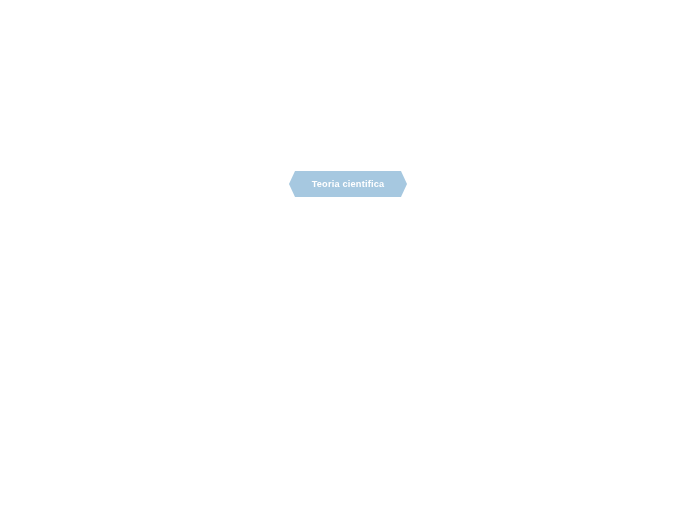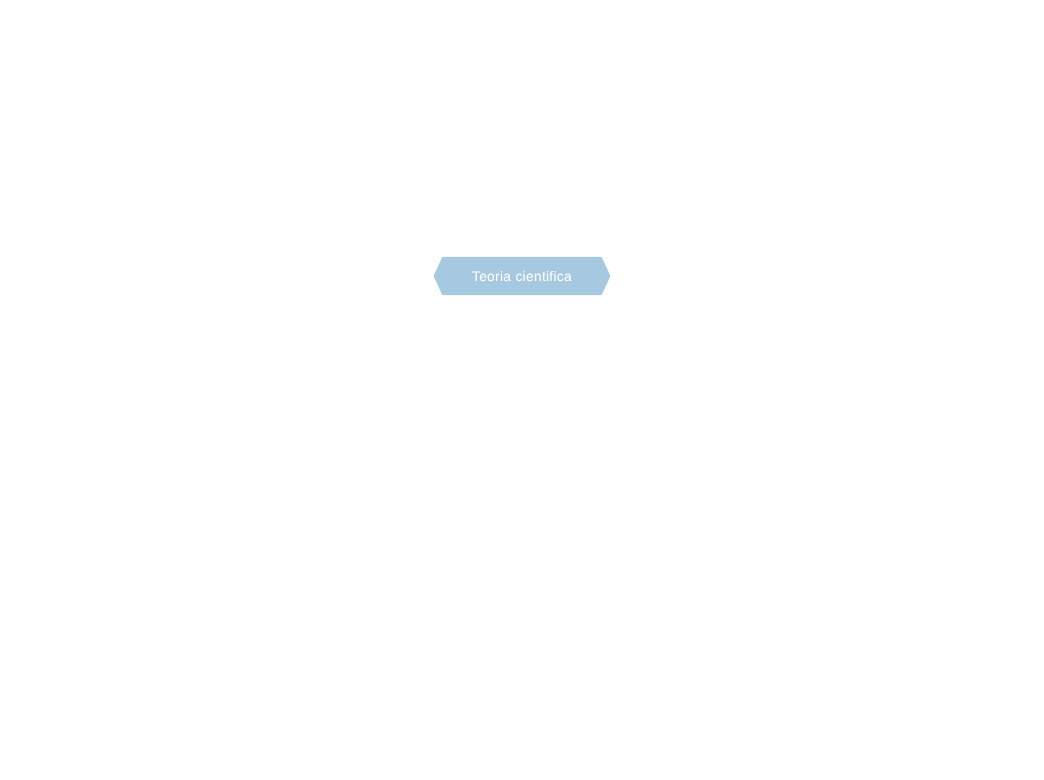--- a/index.html
+++ b/index.html
@@ -8,21 +8,21 @@
        font-family:"Liberation Serif",serif;color:#231f20;
        -webkit-font-smoothing:antialiased;}
   #stage{position:relative;width:696px;height:520px;overflow:hidden;background:#fff;}
   svg#links{position:absolute;left:0;top:0;width:696px;height:520px;pointer-events:none;}
 
   
   #hex{position:absolute;left:289px;top:171px;width:118px;height:26px;
        background:#a6c8e0;
        clip-path:polygon(0% 50%, 5.1% 0%, 94.9% 0%, 100% 50%, 94.9% 100%, 5.1% 100%);
        display:flex;align-items:center;justify-content:center;}
-  #hex span{font-family:"Liberation Sans",sans-serif;font-weight:normal;font-size:9.2px;
+  #hex span{font-family:"Liberation Sans",sans-serif;font-weight:bold;font-size:9.2px;
             color:#ffffff;letter-spacing:.2px;}
 </style>
 </head>
 <body>
 
 <div id="stage">
   <svg id="links"></svg>
 
   <div id="hex">
     <span>Teoria cientifica</span>

